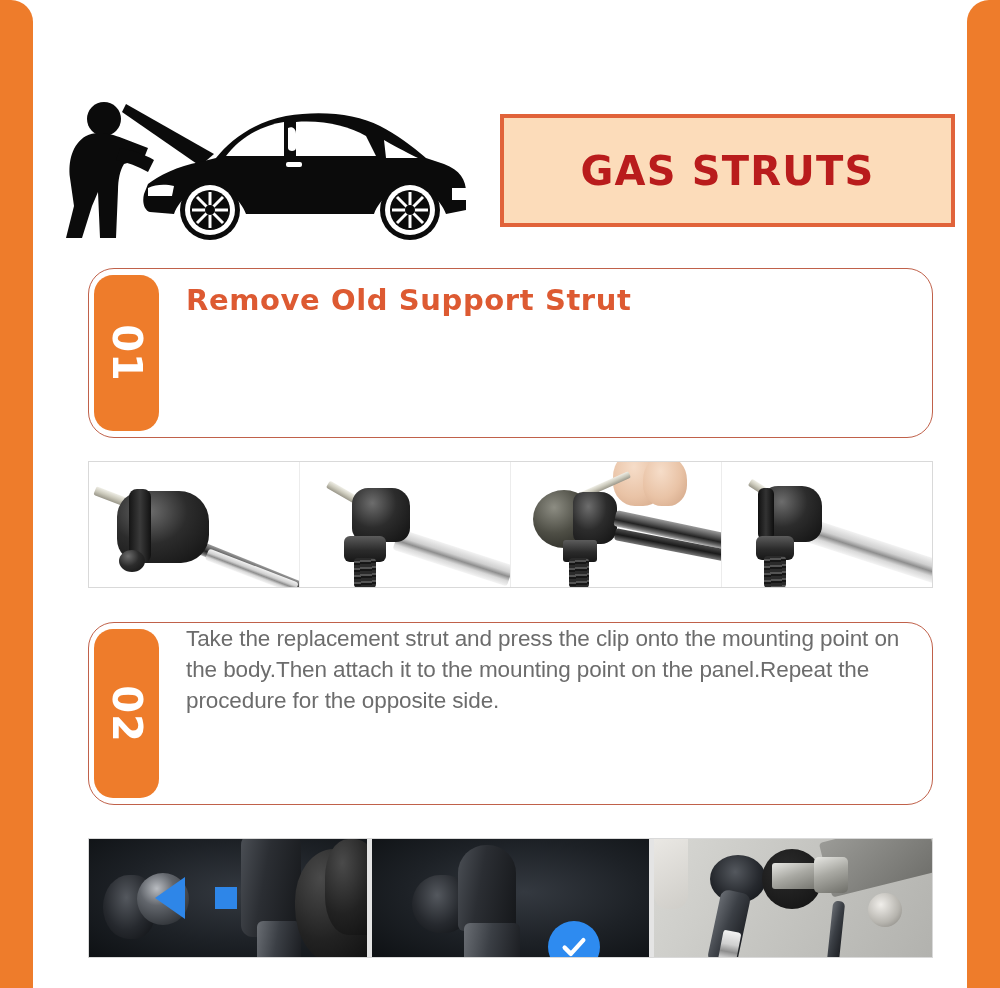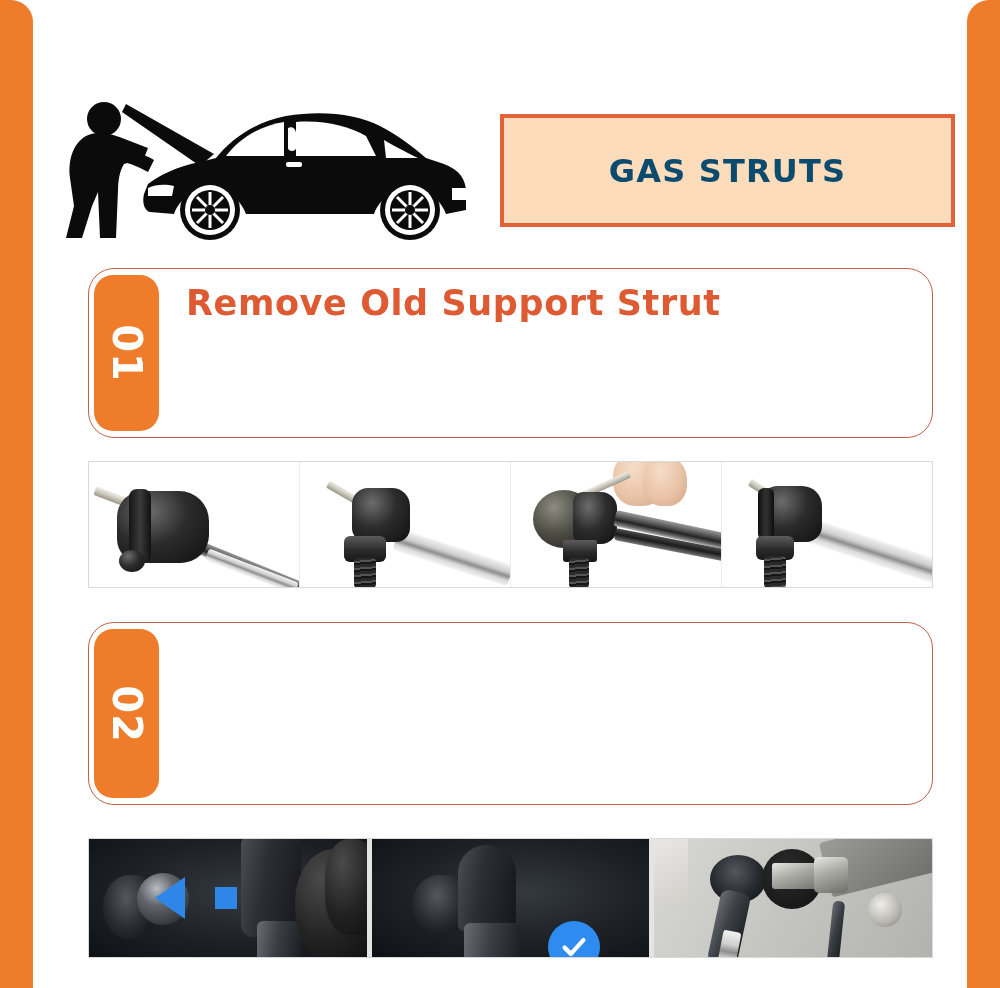--- a/index.html
+++ b/index.html
@@ -80,24 +80,24 @@
     width: 455px;
     height: 113px;
     background: #FCDCBA;
     border: 4px solid #E1633A;
     display: flex;
     align-items: center;
     justify-content: center;
   }
   .gas-box-label {
     font-family: "DejaVu Sans", sans-serif;
-    font-size: 32px;
+    font-size: 40px;
     font-weight: 700;
     letter-spacing: 1.2px;
-    color: #0c4a6e;
+    color: #b91c1c;
   }
 
   
   .step-card {
     position: absolute;
     left: 88px;
     width: 845px;
     background: #ffffff;
     border: 1.3px solid #C0614A;
     border-radius: 26px;
@@ -132,21 +132,21 @@
     left: 97px;
     right: 24px;
     top: 0;
     bottom: 0;
     display: flex;
     flex-direction: column;
     justify-content: flex-start;
   }
   .step-heading {
     font-family: "DejaVu Sans", sans-serif;
-    font-size: 35px;
+    font-size: 29px;
     font-weight: 700;
     color: #DD5A32;
     letter-spacing: 0.6px;
     margin-top: 14px;
     margin-bottom: 2px;
     white-space: nowrap;
   }
   .step-text {
     font-family: "Liberation Sans", sans-serif;
     font-size: 22.5px;
@@ -424,20 +424,21 @@
       <div class="screw" style="left:42px; top:94px; width:22px; height:32px;"></div>
     </div>
 
   </div>
 
   <div class="step-card" id="step-2">
     <div class="step-tab">
       <span class="step-number">02</span>
     </div>
     <div class="step-body">
+      <div class="step-text">Take the replacement strut and press the clip onto the mounting point on the body.Then attach it to the mounting point on the panel.Repeat the procedure for the opposite side.</div>
     </div>
   </div>
 
   <div class="photo-strip" id="strip-2">
 
     <div class="photo">
       <div class="dark-bg"></div>
       <div class="dk-socket" style="left:14px; top:36px; width:52px; height:64px;"></div>
       <div class="dk-ball" style="left:48px; top:34px; width:52px; height:52px;"></div>
       <div class="blue-arrow" style="left:96px; top:38px; border-right:none; border-left:30px solid #2E86E8;

